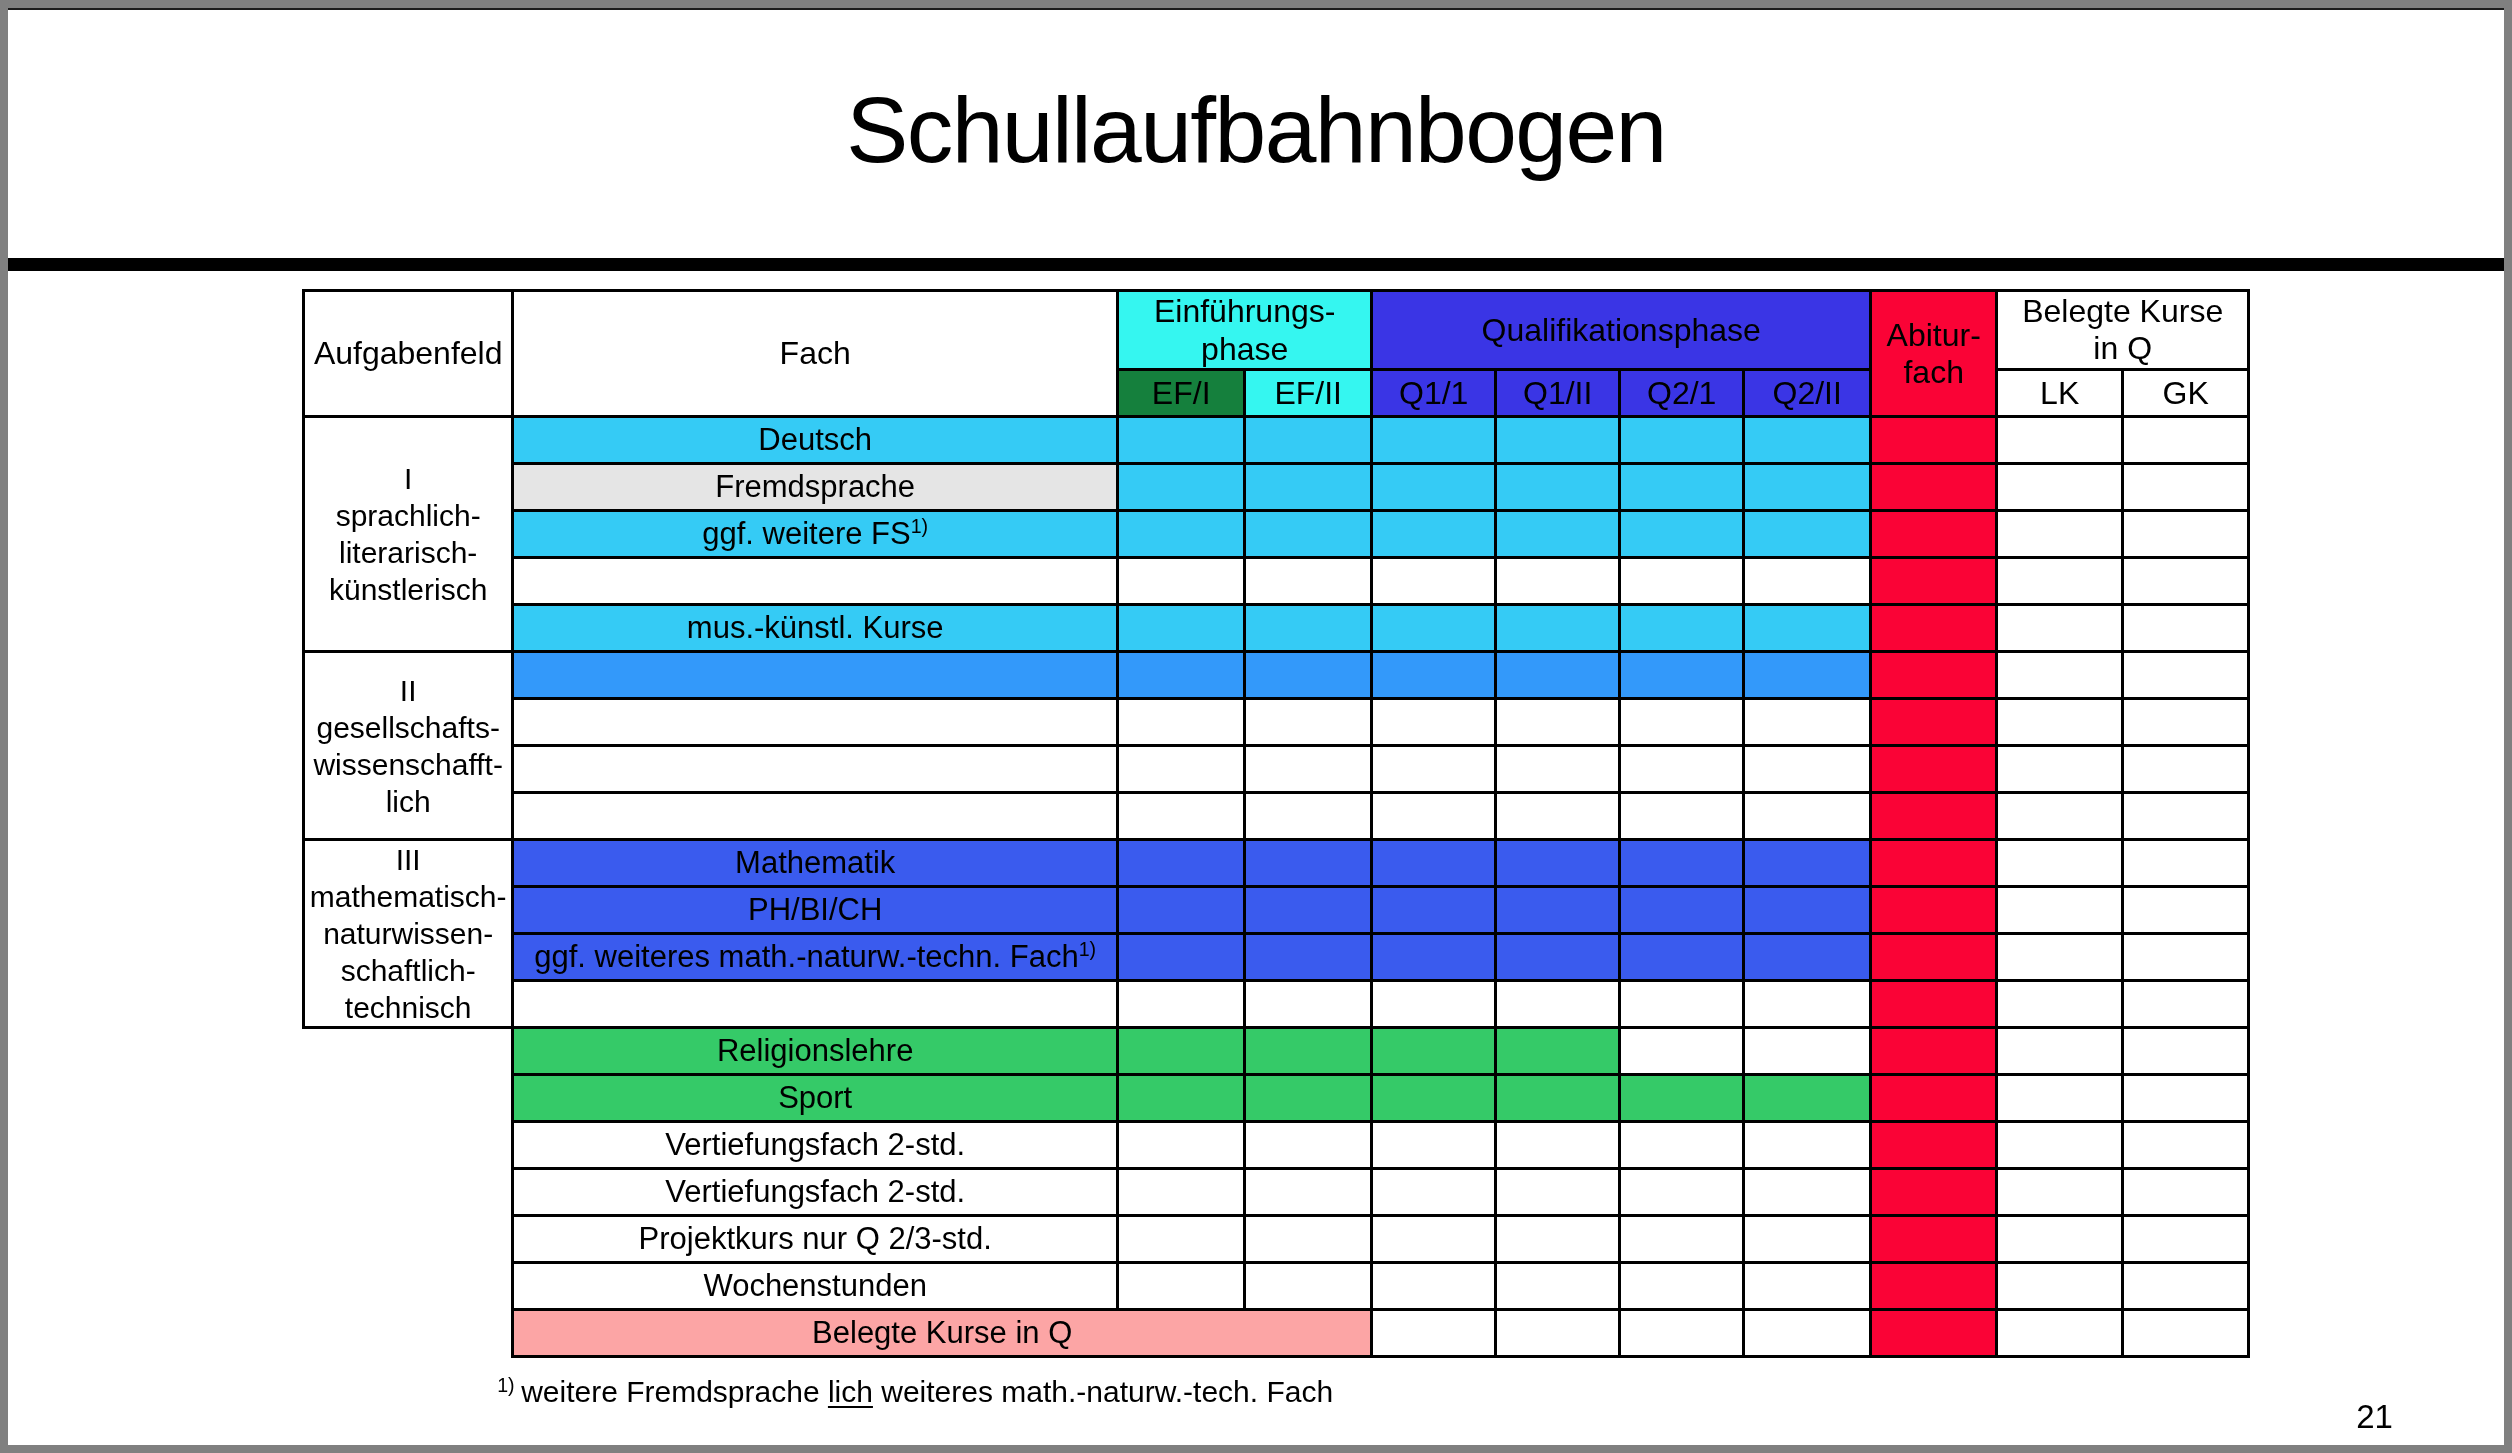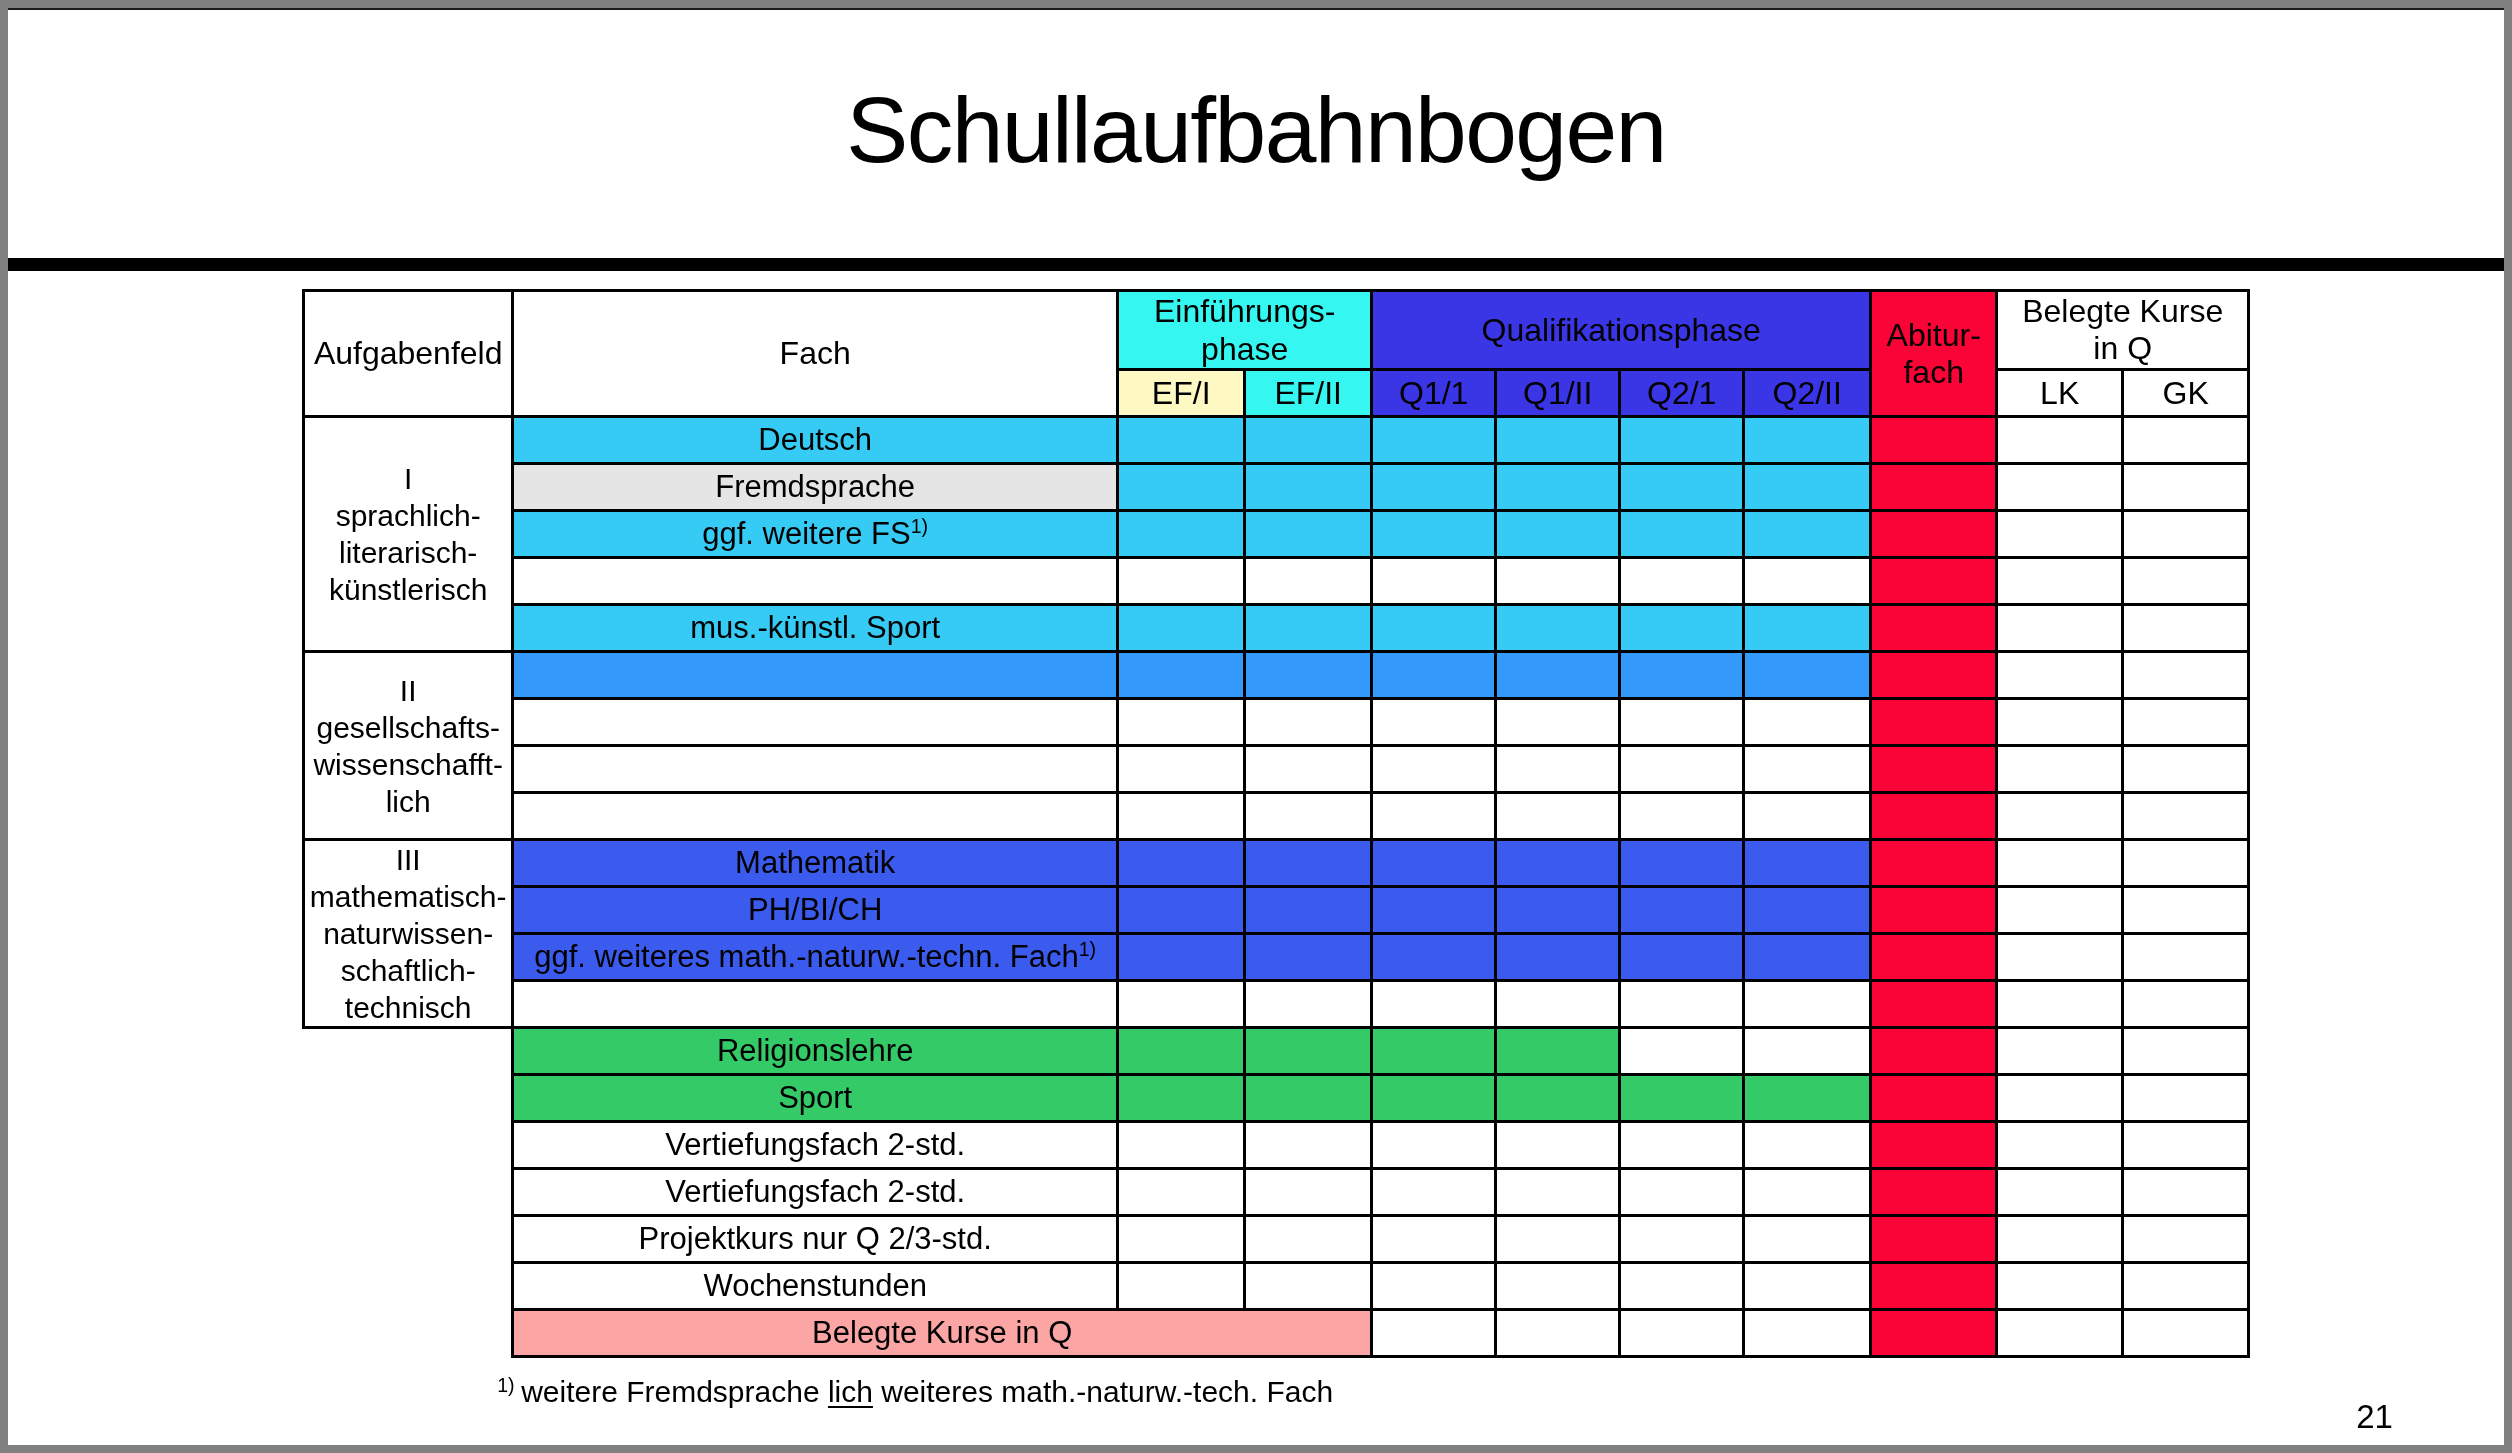--- a/index.html
+++ b/index.html
@@ -56,21 +56,21 @@
         <thead>
           <tr class="ghead">
             <th class="b" rowspan="2" style="">Aufgabenfeld</th>
             <th class="b" rowspan="2" style="">Fach</th>
             <th class="b" colspan="2" style="background:#35f6f0;line-height:38px;">Einführungs-<br>phase</th>
             <th class="b" colspan="4" style="background:#3a35e5;">Qualifikationsphase</th>
             <th class="topal" rowspan="2" style="background:#fa0336;">Abitur-<br>fach</th>
             <th class="topal" colspan="2" style="">Belegte Kurse<br>in Q</th>
           </tr>
           <tr class="shead">
-            <th class="" style="background:#fef9c3;">EF/I</th>
+            <th class="" style="background:#15803d;">EF/I</th>
             <th class="" style="background:#35f6f0;">EF/II</th>
             <th class="" style="background:#3a35e5;">Q1/1</th>
             <th class="" style="background:#3a35e5;">Q1/II</th>
             <th class="" style="background:#3a35e5;">Q2/1</th>
             <th class="" style="background:#3a35e5;">Q2/II</th>
             <th class="" style="">LK</th>
             <th class="" style="">GK</th>
           </tr>
         </thead>
         <tbody>
@@ -117,21 +117,21 @@
             <td style="background:#ffffff"></td>
             <td style="background:#ffffff"></td>
             <td style="background:#ffffff"></td>
             <td style="background:#ffffff"></td>
             <td style="background:#ffffff"></td>
             <td style="background:#fa0336"></td>
             <td></td>
             <td></td>
           </tr>
           <tr>
-            <td class="fach" style="background:#35cbf5">mus.-künstl. Sport</td>
+            <td class="fach" style="background:#35cbf5">mus.-künstl. Kurse</td>
             <td style="background:#35cbf5"></td>
             <td style="background:#35cbf5"></td>
             <td style="background:#35cbf5"></td>
             <td style="background:#35cbf5"></td>
             <td style="background:#35cbf5"></td>
             <td style="background:#35cbf5"></td>
             <td style="background:#fa0336"></td>
             <td></td>
             <td></td>
           </tr>

